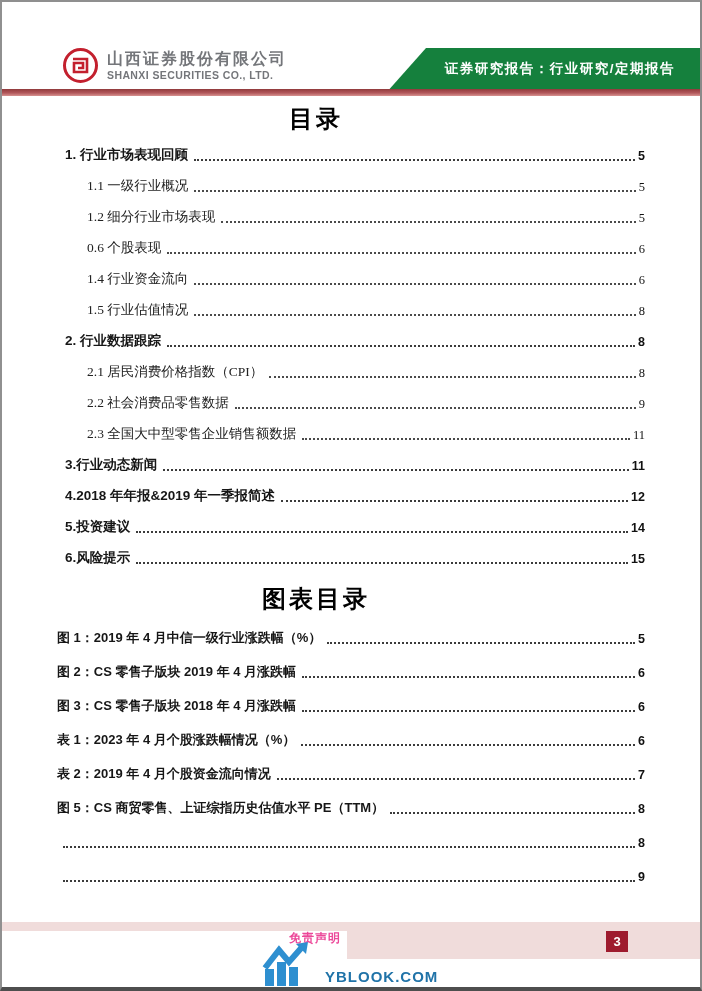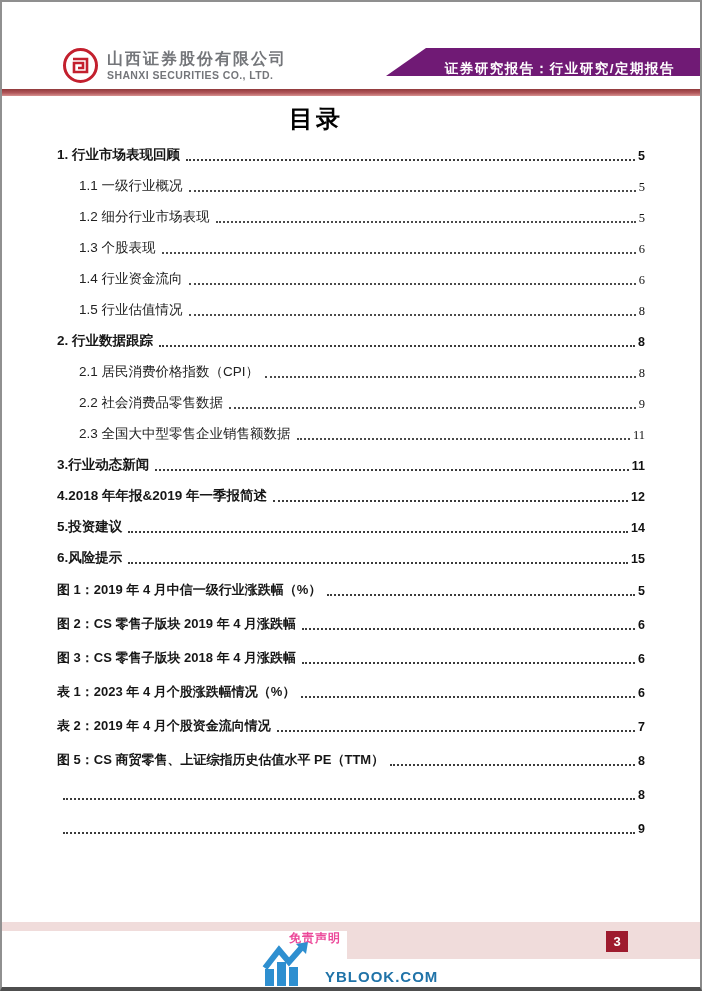--- a/index.html
+++ b/index.html
@@ -8,42 +8,42 @@
     box-sizing:border-box; overflow:hidden;
     border-left:2px solid #909090; border-top:2px solid #8f8f8f;
     border-right:2px solid #8a8a8a; border-bottom:4px solid #4e4e4e;
     font-family:"Liberation Sans", sans-serif;
   }
   
   .logo-wrap{position:absolute; left:60px; top:45px; display:flex; align-items:center; gap:8px;}
   .company-cn{font-size:16px; font-weight:bold; color:#74767a; letter-spacing:2px; line-height:20px;}
   .company-en{font-size:10.5px; font-weight:bold; color:#74767a; letter-spacing:0.4px; line-height:13px;}
   .banner{
-    position:absolute; left:384px; right:0; top:46px; height:28px;
-    background:#701a75; clip-path:polygon(40px 0,100% 0,100% 100%,0 100%);
+    position:absolute; left:384px; right:0; top:46px; height:45px;
+    background:#15803d; clip-path:polygon(40px 0,100% 0,100% 100%,0 100%);
     color:#fff; font-size:13.5px; font-weight:bold; letter-spacing:1.5px;
     line-height:41px; text-align:center; padding-left:34px; box-sizing:border-box;
   }
   .rule{position:absolute; left:0; right:0; top:87px; height:7px;
     background:linear-gradient(180deg,#913a3c 0%,#b1575a 55%,#d79290 100%);}
   
   .content{position:absolute; left:55px; top:100px; width:588px;}
   .doc-title{
     font-size:24px; font-weight:bold; color:#000000; text-align:center;
     padding-right:70px; margin:0; letter-spacing:3px; line-height:34px;
   }
   .fig-title{margin-top:16px; line-height:32px;}
-  .toc-list{margin-top:12px;}
+  .toc-list{margin-top:12px;margin-left:8px;}
   .fig-list{margin-top:16px;}
   .row{display:flex; align-items:flex-end; height:16px; margin-bottom:15px;}
   .fig-list .row{margin-bottom:18px;}
   .row .label{white-space:nowrap; font-size:13.5px; color:#161616;}
   .row.level-1 .label{font-weight:bold; font-family:"Liberation Sans",sans-serif;}
   .row.level-2{padding-left:22px;}
-  .row.level-2 .label{font-family:Liberation Sans, sans-serif; font-weight:normal; color:#222;}
+  .row.level-2 .label{font-family:Liberation Serif, serif; font-weight:normal; color:#222;}
   .fig-list .row .label{font-weight:bold; font-size:13px;}
   .dots{flex:1; border-bottom:2px dotted #3b3b3b; margin:0 3px 3px 6px; min-width:20px;}
   .row.level-2 .dots{border-bottom-color:#4a4a4a;}
   .pg{font-size:12.5px; font-weight:bold; color:#111; line-height:15px;}
   .row.level-2 .pg{font-family:"Liberation Serif",serif; font-weight:normal;}
   
   .pink-band{position:absolute; left:0; right:0; top:920px; height:37px; background:#f0dcdb;}
   .wm-box{position:absolute; left:0; top:929px; width:345px; height:56px; background:#ffffff;}
   .wm-disclaimer{position:absolute; left:287px; top:928px; font-size:12px; font-weight:bold;
     color:#ec4899; letter-spacing:1px; font-family:"Liberation Serif",serif;}
@@ -91,21 +91,21 @@
           <span class="pg">5</span>
         </div>
 
         <div class="row level-2">
           <span class="label">1.2 细分行业市场表现</span>
           <span class="dots"></span>
           <span class="pg">5</span>
         </div>
 
         <div class="row level-2">
-          <span class="label">1.3 个股表现</span>
+          <span class="label">0.6 个股表现</span>
           <span class="dots"></span>
           <span class="pg">6</span>
         </div>
 
         <div class="row level-2">
           <span class="label">1.4 行业资金流向</span>
           <span class="dots"></span>
           <span class="pg">6</span>
         </div>
 
@@ -157,20 +157,21 @@
           <span class="pg">14</span>
         </div>
 
         <div class="row level-1">
           <span class="label">6.风险提示</span>
           <span class="dots"></span>
           <span class="pg">15</span>
         </div>
       </div>
 
+    <h1 class="doc-title fig-title">图表目录</h1>
 
     <div class="fig-list">
 
         <div class="row level-1">
           <span class="label">图 1：2019 年 4 月中信一级行业涨跌幅（%）</span>
           <span class="dots"></span>
           <span class="pg">5</span>
         </div>
 
         <div class="row level-1">

